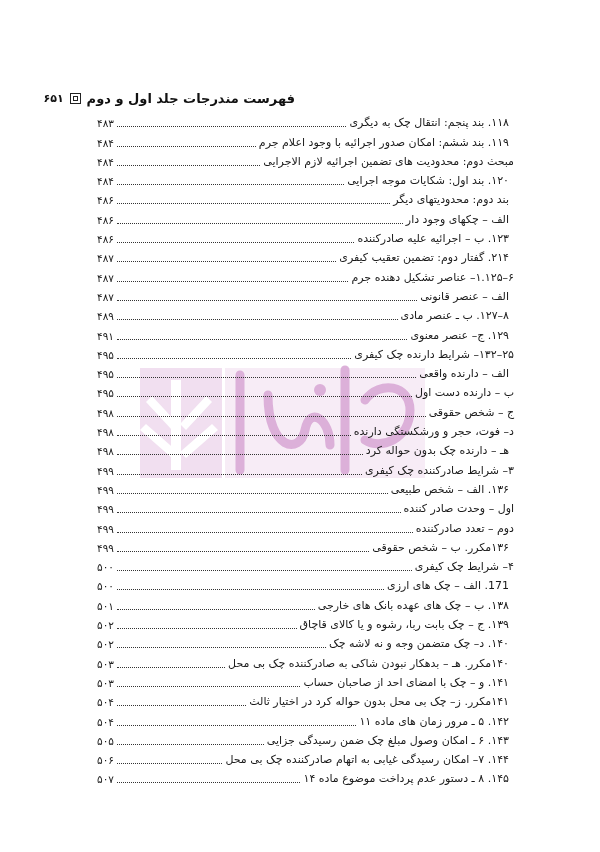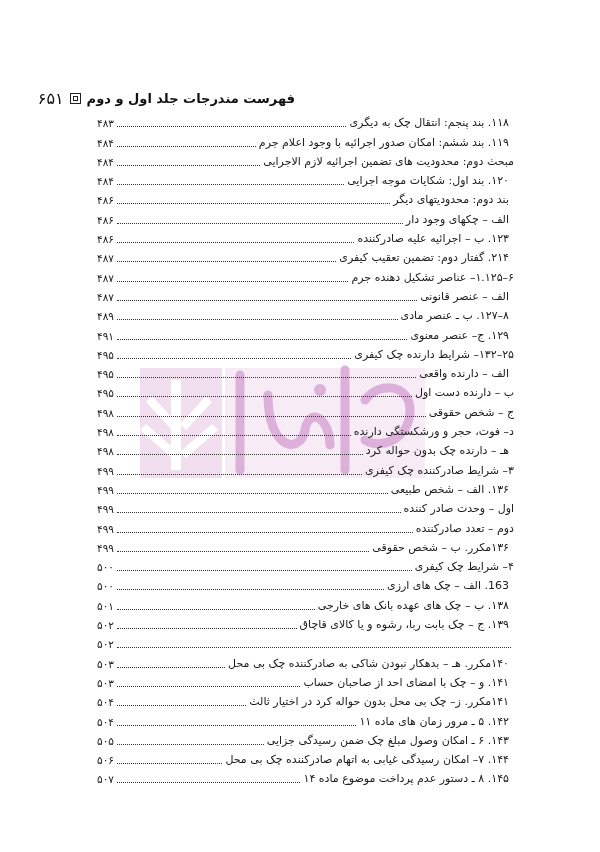--- a/index.html
+++ b/index.html
@@ -13,21 +13,21 @@
     direction: rtl; display: flex; align-items: center; gap: 6px;
     font-weight: bold; font-size: 13px; color: #111;
   }
   .header .title { white-space: nowrap; text-align: center; }
   .header .sq {
     width: 9px; height: 9px; border: 1.2px solid #222; position: relative; flex: none;
   }
   .header .sq::after {
     content: ""; position: absolute; left: 2px; top: 2px; width: 3px; height: 3px; border: 1px solid #222;
   }
-  .header .pno { font-weight: normal; font-size: 16px; }
+  .header .pno { font-weight: bold; font-size: 11px; }
 
   .watermark { position: absolute; left: 0; top: 0; width: 600px; height: 852px; pointer-events: none; z-index: 0; }
 
   .toc {
     position: absolute; left: 88px; top: 111px; width: 426px;
     direction: rtl; z-index: 1;
   }
   .row {
     display: flex; align-items: flex-end; height: 19.3px; font-size: 11px; line-height: 14px;
     direction: rtl;
@@ -186,35 +186,36 @@
         <span class="label i1">۱۳۶مکرر. ب – شخص حقوقی</span>
         <span class="dots"></span>
         <span class="page-num">۴۹۹</span>
       </div>
       <div class="row">
         <span class="label">۴– شرایط چک کیفری</span>
         <span class="dots"></span>
         <span class="page-num">۵۰۰</span>
       </div>
       <div class="row">
-        <span class="label i1">163. الف – چک های ارزی</span>
+        <span class="label i1">171. الف – چک های ارزی</span>
         <span class="dots"></span>
         <span class="page-num">۵۰۰</span>
       </div>
       <div class="row">
         <span class="label i1">۱۳۸. ب – چک های عهده بانک های خارجی</span>
         <span class="dots"></span>
         <span class="page-num">۵۰۱</span>
       </div>
       <div class="row">
         <span class="label i1">۱۳۹. ج – چک بابت ربا، رشوه و یا کالای قاچاق</span>
         <span class="dots"></span>
         <span class="page-num">۵۰۲</span>
       </div>
       <div class="row">
+        <span class="label i1">۱۴۰. د– چک متضمن وجه و نه لاشه چک</span>
         <span class="dots"></span>
         <span class="page-num">۵۰۲</span>
       </div>
       <div class="row">
         <span class="label i1">۱۴۰مکرر. هـ – بدهکار نبودن شاکی به صادرکننده چک بی محل</span>
         <span class="dots"></span>
         <span class="page-num">۵۰۳</span>
       </div>
       <div class="row">
         <span class="label i1">۱۴۱. و – چک با امضای احد از صاحبان حساب</span>

